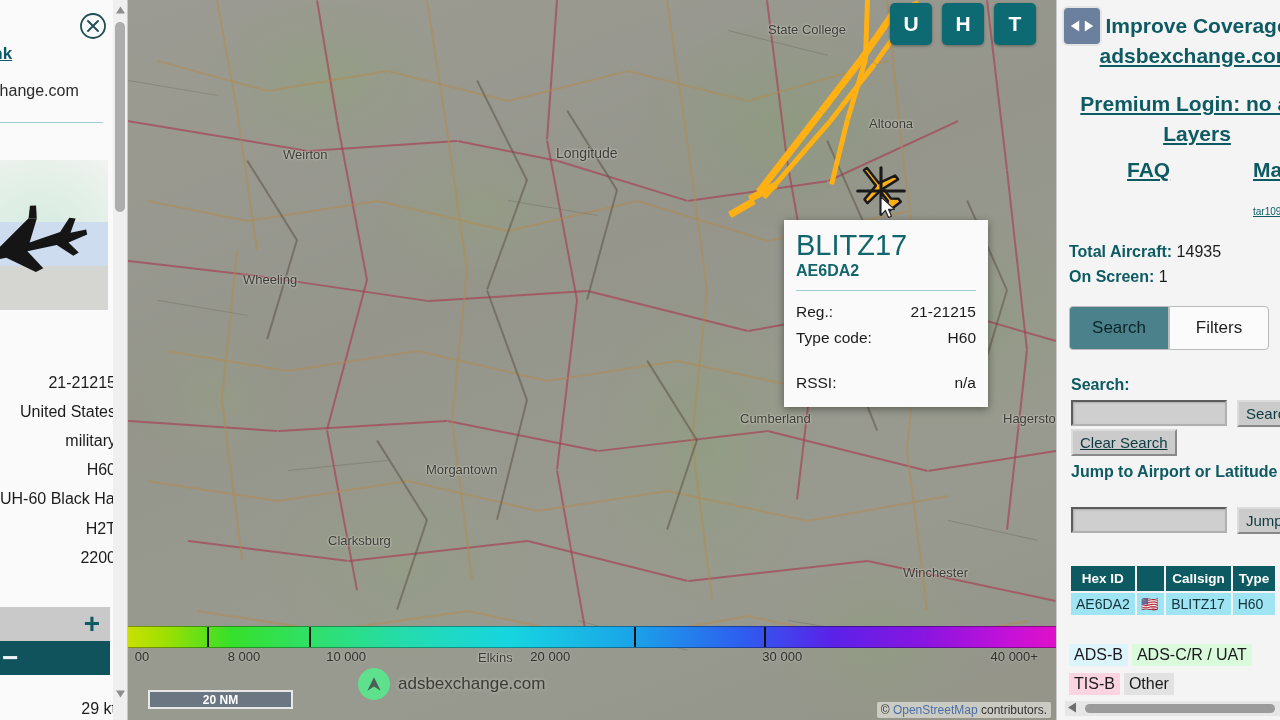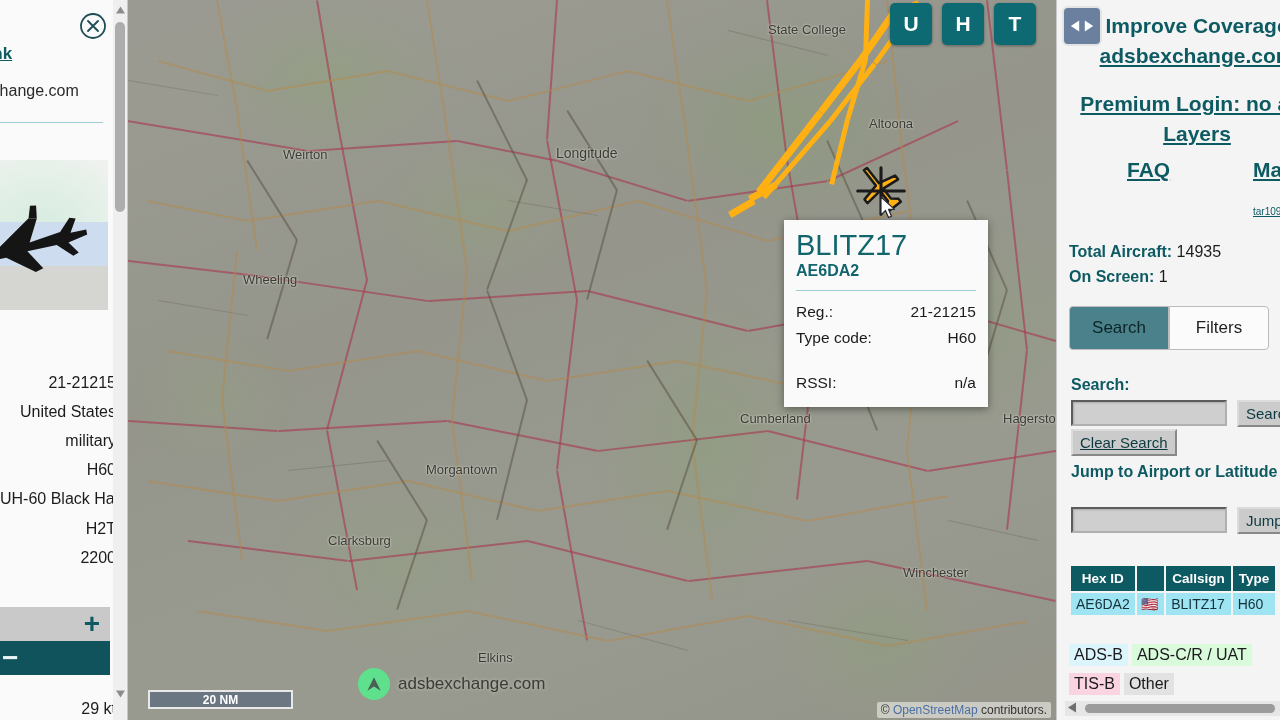--- a/index.html
+++ b/index.html
@@ -427,20 +427,36 @@
     <svg class="cursor-arrow" viewBox="0 0 16 24">
       <path d="M1 1 L1 19 L5.5 14.5 L8.5 21.5 L11.5 20.2 L8.6 13.4 L14.5 13.4 Z" fill="#fff" stroke="#2a2a2a" stroke-width="1.2" stroke-linejoin="round"></path>
     </svg>
 
     <div id="top-btn-row">
         <div class="map-btn">U</div>
         <div class="map-btn">H</div>
         <div class="map-btn">T</div>
       </div>
 
+    <div id="alt-scale">
+      <div id="alt-bar">
+          <div class="tick" style="left: 8.5%;"></div>
+          <div class="tick" style="left: 19.5%;"></div>
+          <div class="tick" style="left: 54.5%;"></div>
+          <div class="tick" style="left: 68.5%;"></div>
+        </div>
+      <div id="alt-labels">
+          <span style="left: 1.5%;">00</span>
+          <span style="left: 12.5%;">8 000</span>
+          <span style="left: 23.5%;">10 000</span>
+          <span style="left: 45.5%;">20 000</span>
+          <span style="left: 70.5%;">30 000</span>
+          <span style="left: 95.5%;">40 000+</span>
+        </div>
+    </div>
 
     <div id="scalebar">20 NM</div>
 
     <div id="brand">
       <div class="logo">
         <svg viewBox="0 0 24 24" width="20" height="20">
           <path d="M12 4 L20 20 L12 15 L4 20 Z" fill="#4a5f55"></path>
         </svg>
       </div>
       <div class="txt">adsbexchange.com</div>

